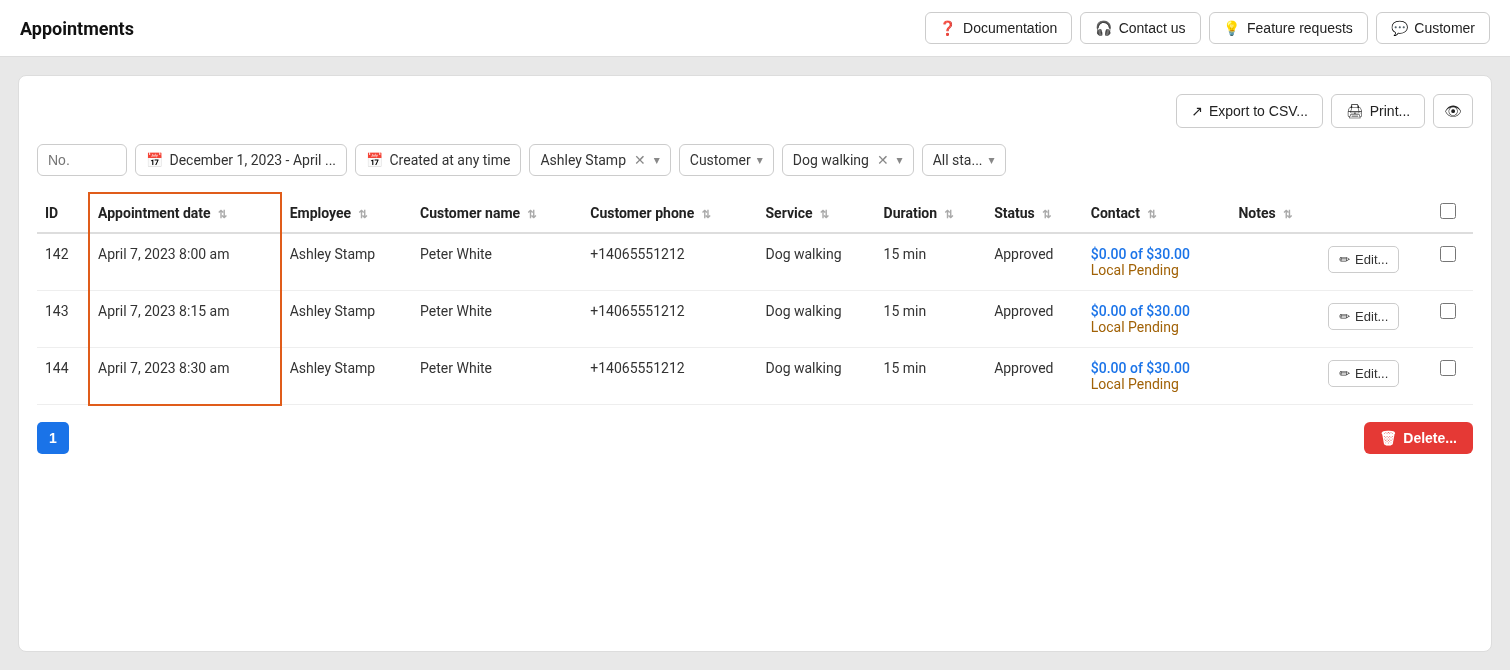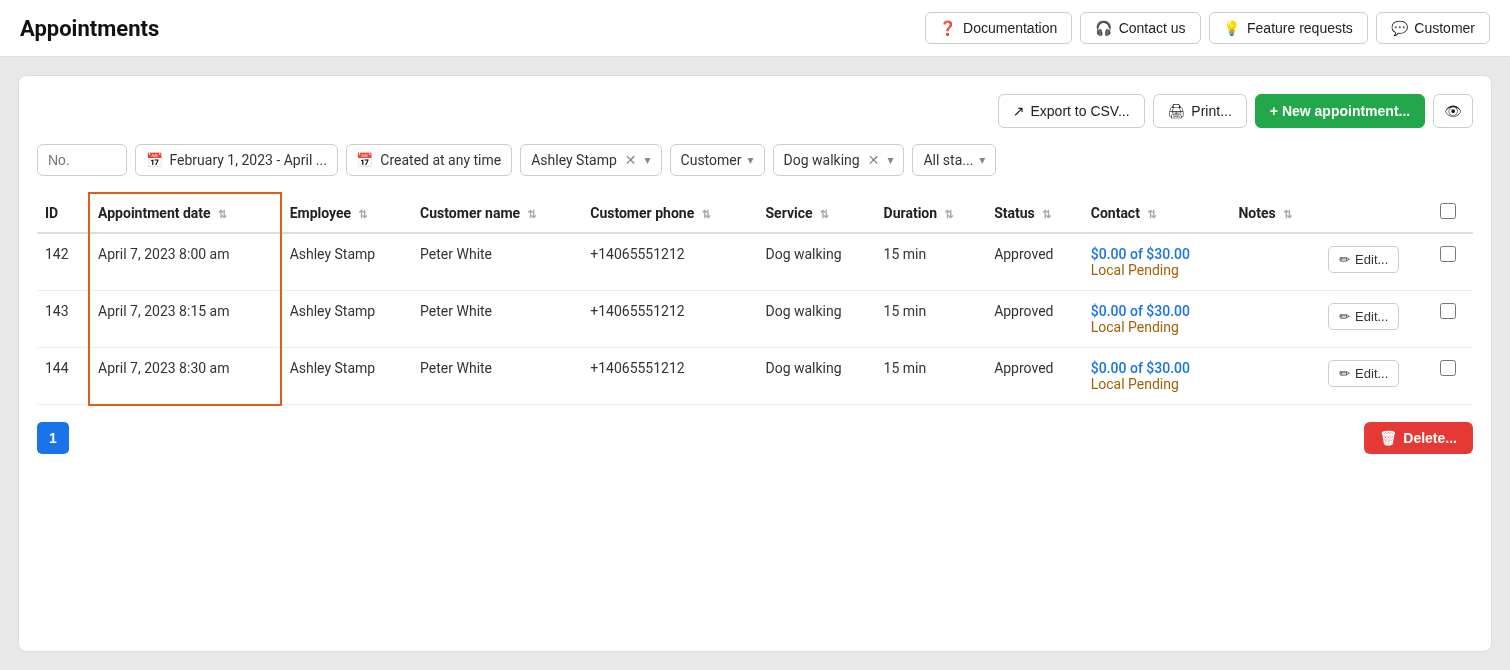--- a/index.html
+++ b/index.html
@@ -12,21 +12,21 @@
     }
     .top-bar {
       background: #fff;
       padding: 12px 20px;
       display: flex;
       align-items: center;
       justify-content: space-between;
       border-bottom: 1px solid #ddd;
     }
     .app-title {
-      font-size: 22px;
+      font-size: 18px;
       font-weight: 700;
       color: #111;
     }
     .top-nav {
       display: flex;
       gap: 8px;
     }
     .top-nav-btn {
       display: flex;
       align-items: center;
@@ -245,34 +245,31 @@
 <div class="main-content">
   <div class="toolbar">
     <button class="toolbar-btn">
       <span>↗</span>
       <span>Export to CSV...</span>
     </button>
     <button class="toolbar-btn">
       <span>🖨</span>
       <span>Print...</span>
     </button>
-    <button class="toolbar-btn primary">
-      <span>+ New appointment...</span>
-    </button>
     <button class="toolbar-btn icon-only">
       <span>👁</span>
     </button>
   </div>
 
   <div class="filters">
     <input class="filter-input" type="text" placeholder="No." style="">
 
     <div class="filter-select">
       <span>📅</span>
-      <span>February 1, 2023 - April ...</span>
+      <span>December 1, 2023 - April ...</span>
     </div>
 
     <div class="filter-select">
       <span>📅</span>
       <span>Created at any time</span>
     </div>
 
     <div class="filter-select">
       <span>Ashley Stamp</span>
       <span class="clear-btn">✕</span>

